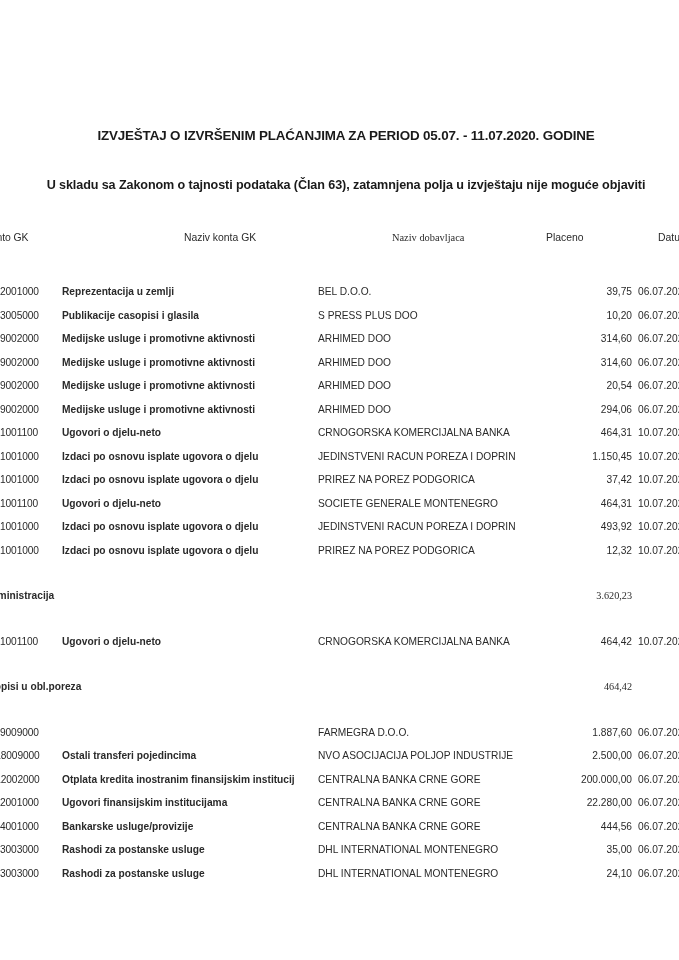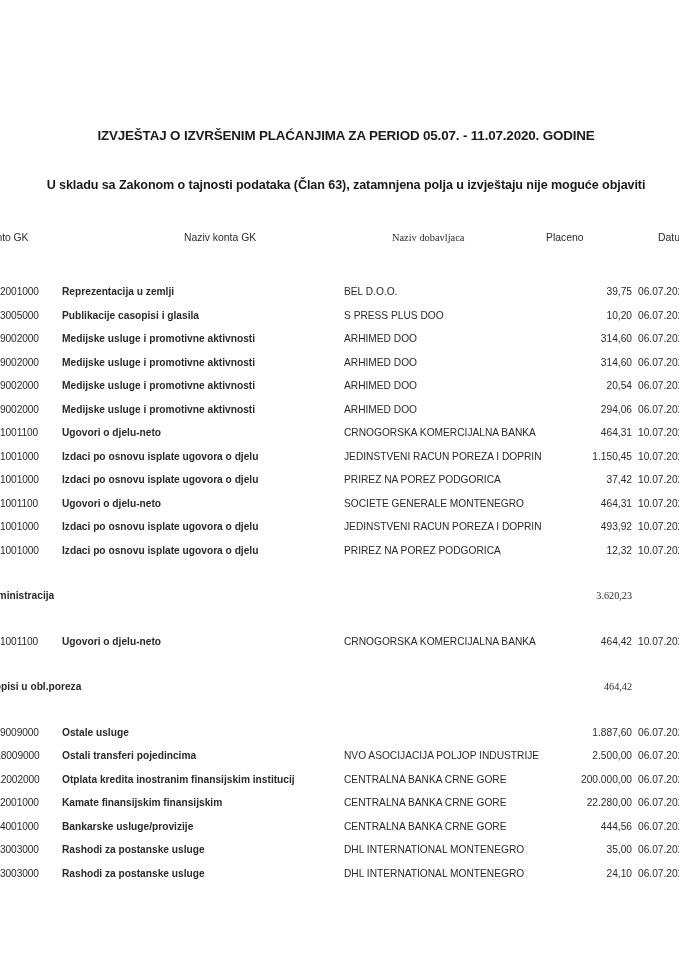--- a/index.html
+++ b/index.html
@@ -80,21 +80,21 @@
     top: 0;
     font-size: 10.2px;
     color: #2a2a2a;
     white-space: nowrap;
     line-height: 14px;
   }
 
   
   .c-konto    { left: 18px;  width: 76px;  text-align: left; letter-spacing: -0.1px; }
   .c-naziv    { left: 96px;  width: 260px; text-align: left; font-weight: bold; }
-  .c-dobav    { left: 378px; width: 236px; text-align: left; }
+  .c-dobav    { left: 352px; width: 236px; text-align: left; }
   .c-placeno  { left: 580px; width: 86px;  text-align: right; }
   .c-datum    { left: 672px; width: 78px;  text-align: left; }
 
   .header-row .cell {
     font-size: 10.4px;
     color: #2a2a2a;
     font-weight: normal;
   }
   .header-row .c-konto   { left: 18px; }
   .header-row .c-naziv   { left: 186px; padding-left: 32px; }
@@ -229,41 +229,41 @@
           <div class="cell c-datum">10.07.2020</div>
         </div>
         <div class="row spacer"></div>
         <div class="row subtotal">
           <div class="cell c-naziv">Propisi u obl.poreza</div>
           <div class="cell c-placeno">464,42</div>
         </div>
         <div class="row spacer"></div>
         <div class="row">
           <div class="cell c-konto">1149009000</div>
-          <div class="cell c-naziv">Ostale usluge</div>
+          <div class="cell c-dobav">FARMEGRA  D.O.O.</div>
           <div class="cell c-placeno">1.887,60</div>
           <div class="cell c-datum">06.07.2020</div>
         </div>
         <div class="row">
           <div class="cell c-konto">1318009000</div>
           <div class="cell c-dobav">NVO ASOCIJACIJA POLJOP INDUSTRIJE</div>
           <div class="cell c-naziv">Ostali transferi pojedincima</div>
           <div class="cell c-placeno">2.500,00</div>
           <div class="cell c-datum">06.07.2020</div>
         </div>
         <div class="row">
           <div class="cell c-konto">1612002000</div>
           <div class="cell c-naziv">Otplata kredita inostranim finansijskim institucij</div>
           <div class="cell c-dobav">CENTRALNA BANKA CRNE GORE</div>
           <div class="cell c-placeno">200.000,00</div>
           <div class="cell c-datum">06.07.2020</div>
         </div>
         <div class="row">
           <div class="cell c-konto">1162001000</div>
-          <div class="cell c-naziv">Kamate finansijskim finansijskim</div>
+          <div class="cell c-naziv">Ugovori finansijskim institucijama</div>
           <div class="cell c-dobav">CENTRALNA BANKA CRNE GORE</div>
           <div class="cell c-placeno">22.280,00</div>
           <div class="cell c-datum">06.07.2020</div>
         </div>
         <div class="row">
           <div class="cell c-konto">1144001000</div>
           <div class="cell c-naziv">Bankarske usluge/provizije</div>
           <div class="cell c-dobav">CENTRALNA BANKA CRNE GORE</div>
           <div class="cell c-placeno">444,56</div>
           <div class="cell c-datum">06.07.2020</div>

